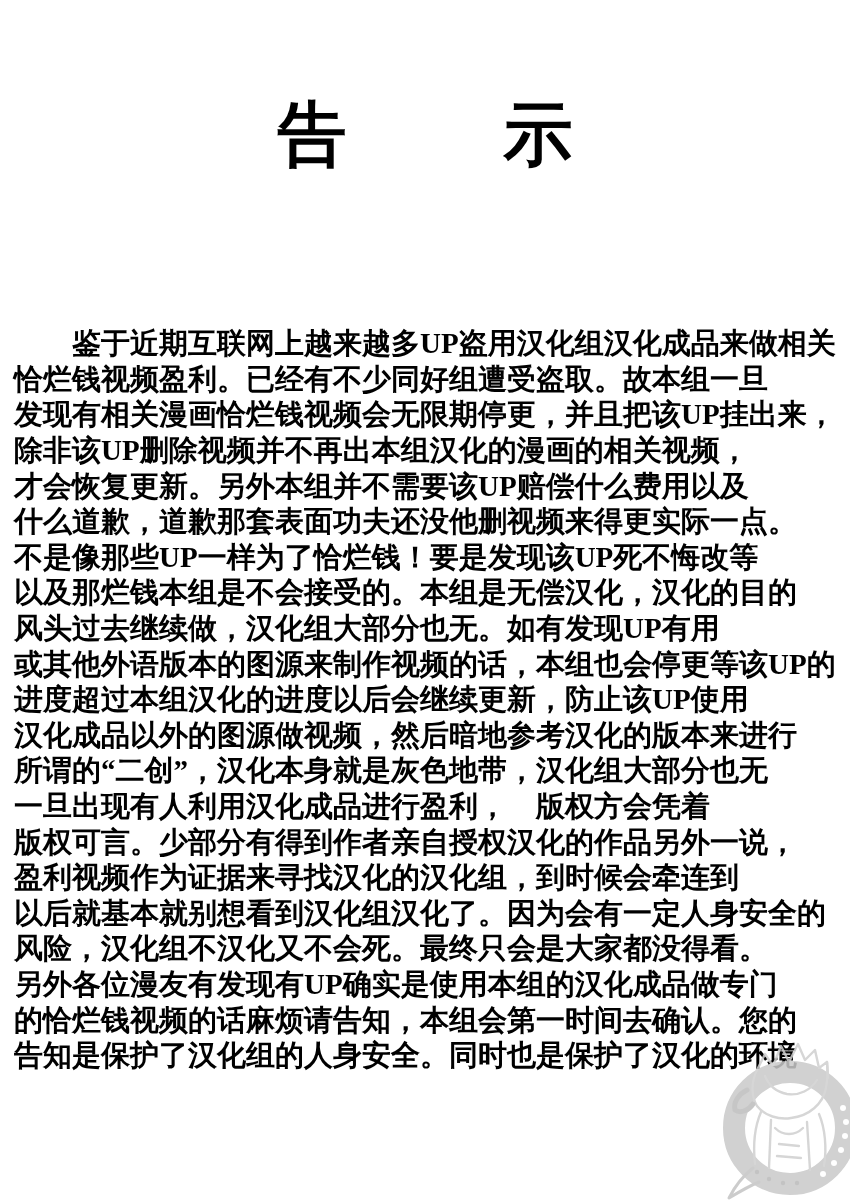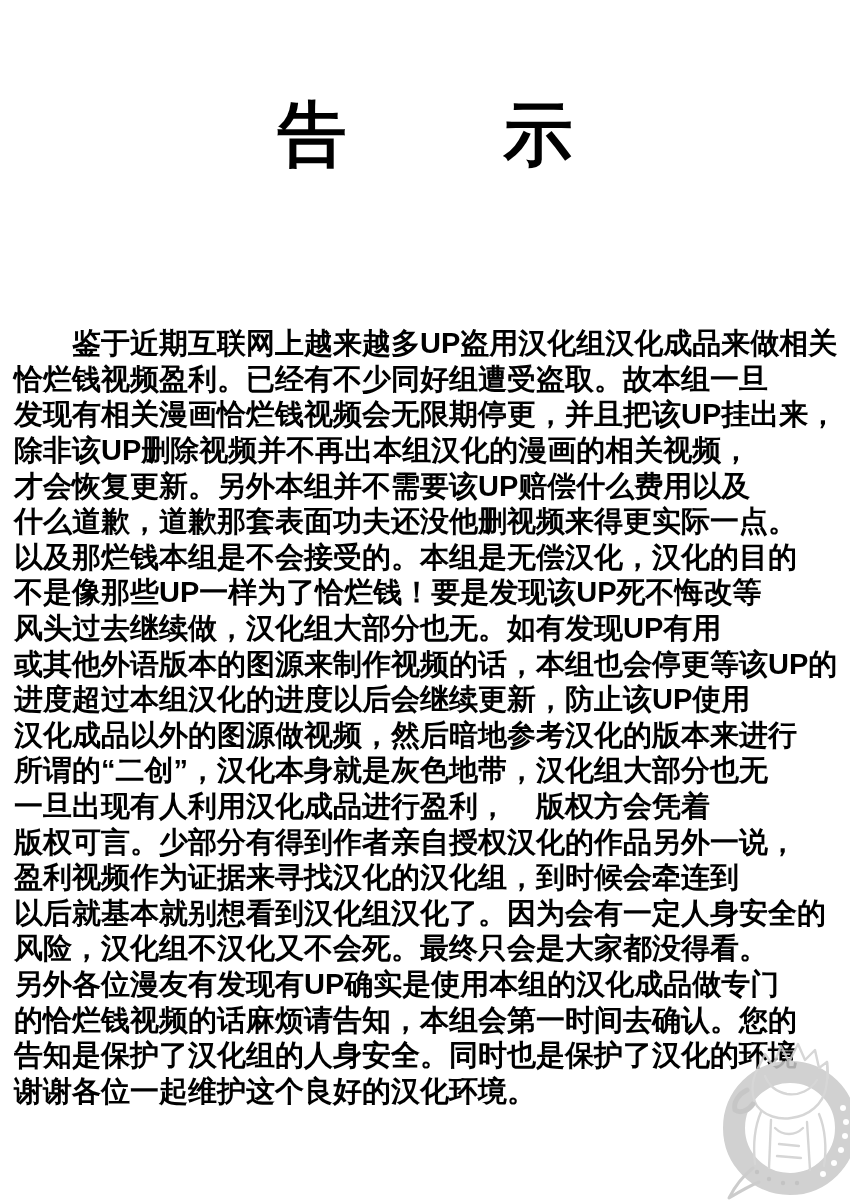--- a/index.html
+++ b/index.html
@@ -22,20 +22,21 @@
     font-weight: 900;
     color: #000;
   }
   .notice-body {
     margin: 157px 8px 0 14px;
     font-size: 29px;
     line-height: 35.6px;
     font-weight: 700;
     white-space: nowrap;
     color: #000;
+    font-family: Liberation Serif, serif;
   }
   .notice-line { height: 35.6px; }
   .watermark {
     position: absolute;
     right: -30px;
     bottom: -6px;
     opacity: 0.85;
   }
 </style>
 </head>
@@ -48,36 +49,35 @@
     <span>示</span>
   </h1>
 
   <div class="notice-body">
     <div class="notice-line">　　鉴于近期互联网上越来越多UP盗用汉化组汉化成品来做相关</div>
     <div class="notice-line">恰烂钱视频盈利。已经有不少同好组遭受盗取。故本组一旦</div>
     <div class="notice-line">发现有相关漫画恰烂钱视频会无限期停更，并且把该UP挂出来，</div>
     <div class="notice-line">除非该UP删除视频并不再出本组汉化的漫画的相关视频，</div>
     <div class="notice-line">才会恢复更新。另外本组并不需要该UP赔偿什么费用以及</div>
     <div class="notice-line">什么道歉，道歉那套表面功夫还没他删视频来得更实际一点。</div>
+    <div class="notice-line">不是像那些UP一样为了恰烂钱！要是发现该UP死不悔改等</div>
     <div class="notice-line">以及那烂钱本组是不会接受的。本组是无偿汉化，汉化的目的</div>
-    <div class="notice-line">不是像那些UP一样为了恰烂钱！要是发现该UP死不悔改等</div>
     <div class="notice-line">风头过去继续做，汉化组大部分也无。如有发现UP有用</div>
     <div class="notice-line">或其他外语版本的图源来制作视频的话，本组也会停更等该UP的</div>
     <div class="notice-line">进度超过本组汉化的进度以后会继续更新，防止该UP使用</div>
     <div class="notice-line">汉化成品以外的图源做视频，然后暗地参考汉化的版本来进行</div>
     <div class="notice-line">所谓的“二创”，汉化本身就是灰色地带，汉化组大部分也无</div>
     <div class="notice-line">一旦出现有人利用汉化成品进行盈利，　版权方会凭着</div>
     <div class="notice-line">版权可言。少部分有得到作者亲自授权汉化的作品另外一说，</div>
     <div class="notice-line">盈利视频作为证据来寻找汉化的汉化组，到时候会牵连到</div>
     <div class="notice-line">以后就基本就别想看到汉化组汉化了。因为会有一定人身安全的</div>
     <div class="notice-line">风险，汉化组不汉化又不会死。最终只会是大家都没得看。</div>
     <div class="notice-line">另外各位漫友有发现有UP确实是使用本组的汉化成品做专门</div>
     <div class="notice-line">的恰烂钱视频的话麻烦请告知，本组会第一时间去确认。您的</div>
     <div class="notice-line">告知是保护了汉化组的人身安全。同时也是保护了汉化的环境</div>
-    <div class="notice-line">谢谢各位一起维护这个良好的汉化环境。</div>
   </div>
 
   <svg class="watermark" width="185" height="190" viewBox="0 0 185 190" aria-hidden="true">
 
     <circle cx="95" cy="112" r="56" fill="none" stroke="#c9c9c9" stroke-width="22"></circle>
 
     <g fill="none" stroke="#cfcfcf" stroke-width="2.4" stroke-linecap="round" stroke-linejoin="round">
       <path d="M62 54 L70 38 L78 50 L86 30 L94 46 L103 28 L110 44 L120 34 L124 52 L132 46 L133 62"></path>
       <path d="M62 54 C56 66 56 80 62 90 C70 100 84 104 96 102 C114 100 128 88 131 72 C133 62 133 56 132 46"></path>
       <path d="M70 60 C74 70 82 76 92 78 C104 80 116 74 122 64"></path>

